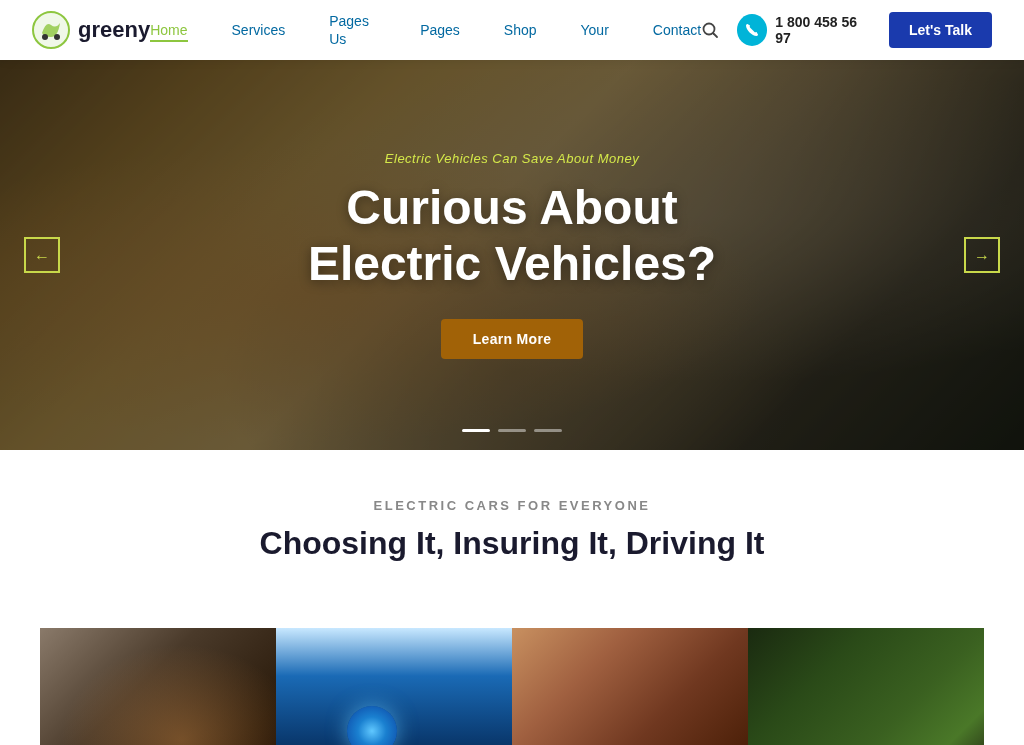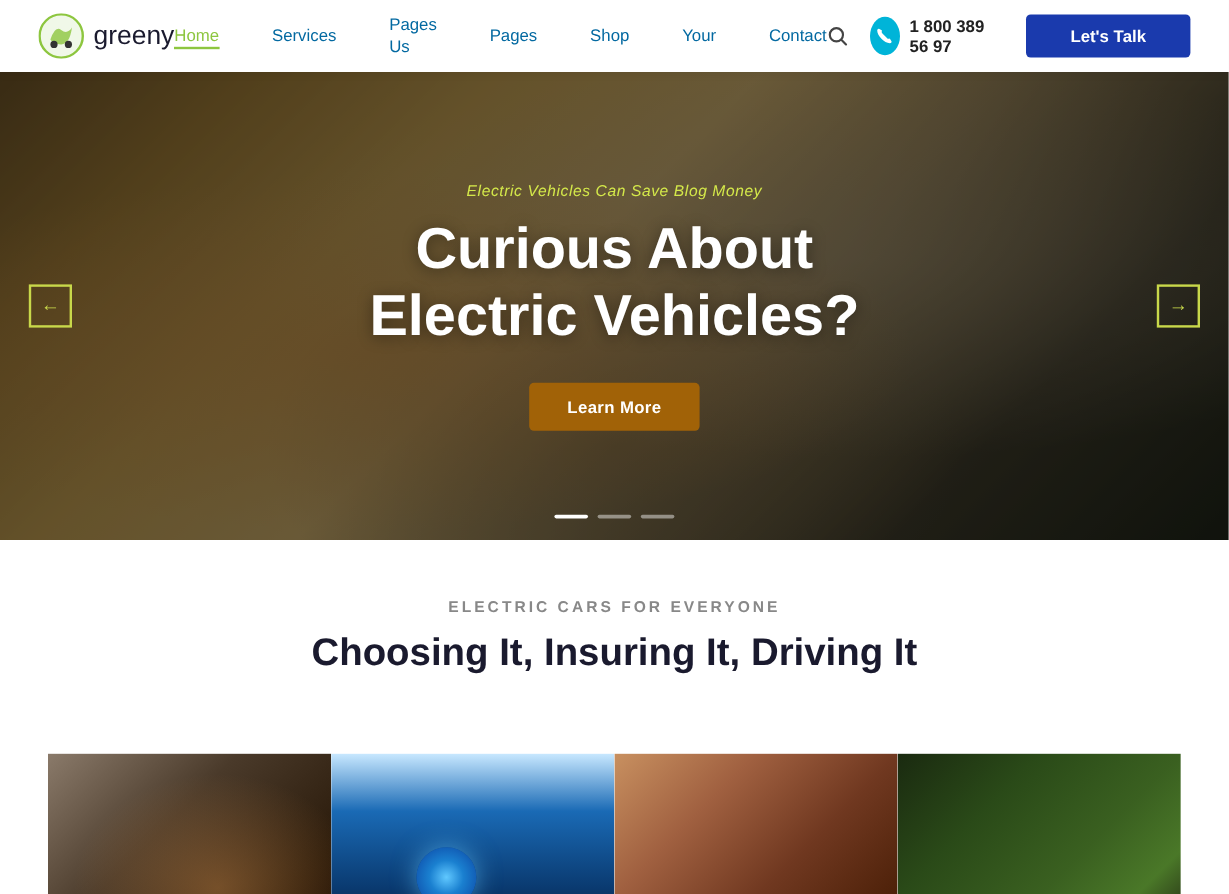--- a/index.html
+++ b/index.html
@@ -15,21 +15,21 @@
       background: #fff;
       box-shadow: 0 2px 8px rgba(0,0,0,0.07);
       position: relative;
       z-index: 10;
     }
     .nav-logo {
       display: flex;
       align-items: center;
       gap: 8px;
       font-size: 22px;
-      font-weight: 400;
+      font-weight: 700;
       color: #1a1a2e;
       text-decoration: none;
     }
     .logo-icon {
       width: 38px;
       height: 38px;
     }
     .nav-links {
       display: flex;
       align-items: center;
@@ -81,21 +81,21 @@
     .phone-number {
       font-size: 14px;
       font-weight: 600;
       color: #222;
     }
     .lets-talk-btn {
       background: #1a3aad;
       color: #fff;
       border: none;
       border-radius: 4px;
-      padding: 10px 37px;
+      padding: 10px 20px;
       font-size: 14px;
       font-weight: 600;
       cursor: pointer;
       white-space: nowrap;
     }
 
     
     .hero {
       position: relative;
       width: 100%;
@@ -300,36 +300,36 @@
         <circle cx="8" cy="8" r="5.5" stroke="#444" stroke-width="1.8"></circle>
         <line x1="12.5" y1="12.5" x2="16" y2="16" stroke="#444" stroke-width="1.8" stroke-linecap="round"></line>
       </svg>
     </button>
     <div class="phone-area">
       <div class="phone-circle">
         <svg width="16" height="16" viewBox="0 0 16 16" fill="white">
           <path d="M3.5 2C3.5 2 2 2 2 3.5C2 8 8 14 12.5 14C14 14 14 12.5 14 12.5L12.5 10C12.5 10 11 10.5 10.5 10C9.5 9 7 6.5 6 5.5C5.5 5 6 3.5 6 3.5L3.5 2Z"></path>
         </svg>
       </div>
-      <span class="phone-number">1 800 389 56 97</span>
+      <span class="phone-number">1 800 458 56 97</span>
     </div>
     <button class="lets-talk-btn">Let's Talk</button>
   </div>
 </nav>
 
 <section class="hero">
   <div class="hero-photo"></div>
   <div class="hero-overlay"></div>
 
   <button class="hero-arrow hero-arrow-left">
     <span>←</span>
   </button>
 
   <div class="hero-content">
-    <p class="hero-subtitle">Electric Vehicles Can Save Blog Money</p>
+    <p class="hero-subtitle">Electric Vehicles Can Save About Money</p>
     <h1 class="hero-title">
       <span>Curious About</span><br>
       <span>Electric Vehicles?</span>
     </h1>
     <button class="hero-btn">Learn More</button>
   </div>
 
   <button class="hero-arrow hero-arrow-right">
     <span>→</span>
   </button>

